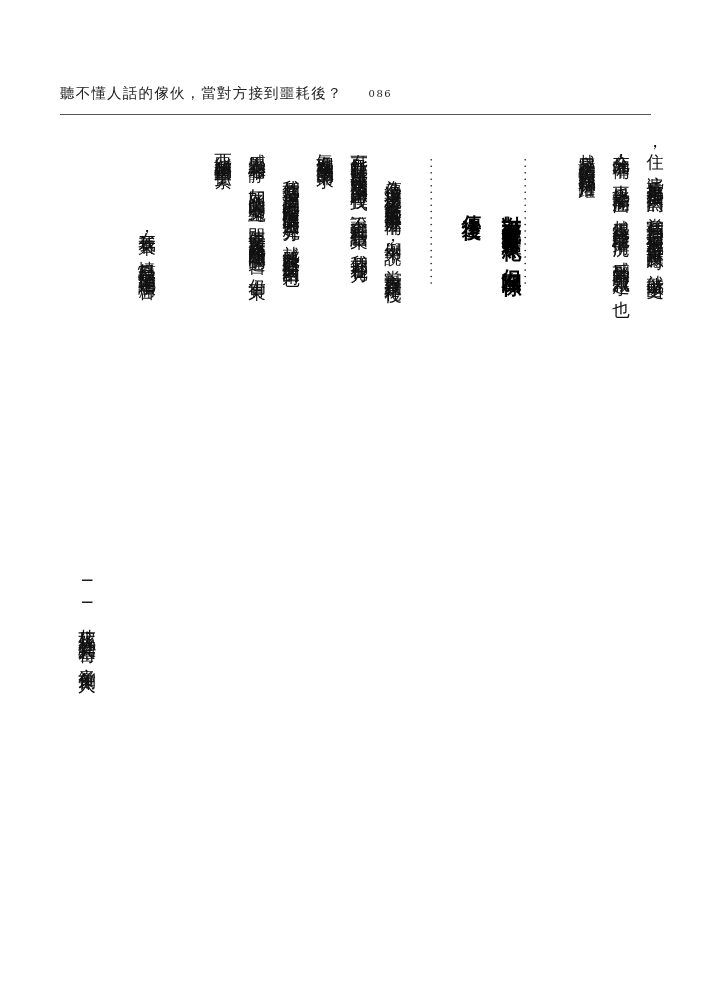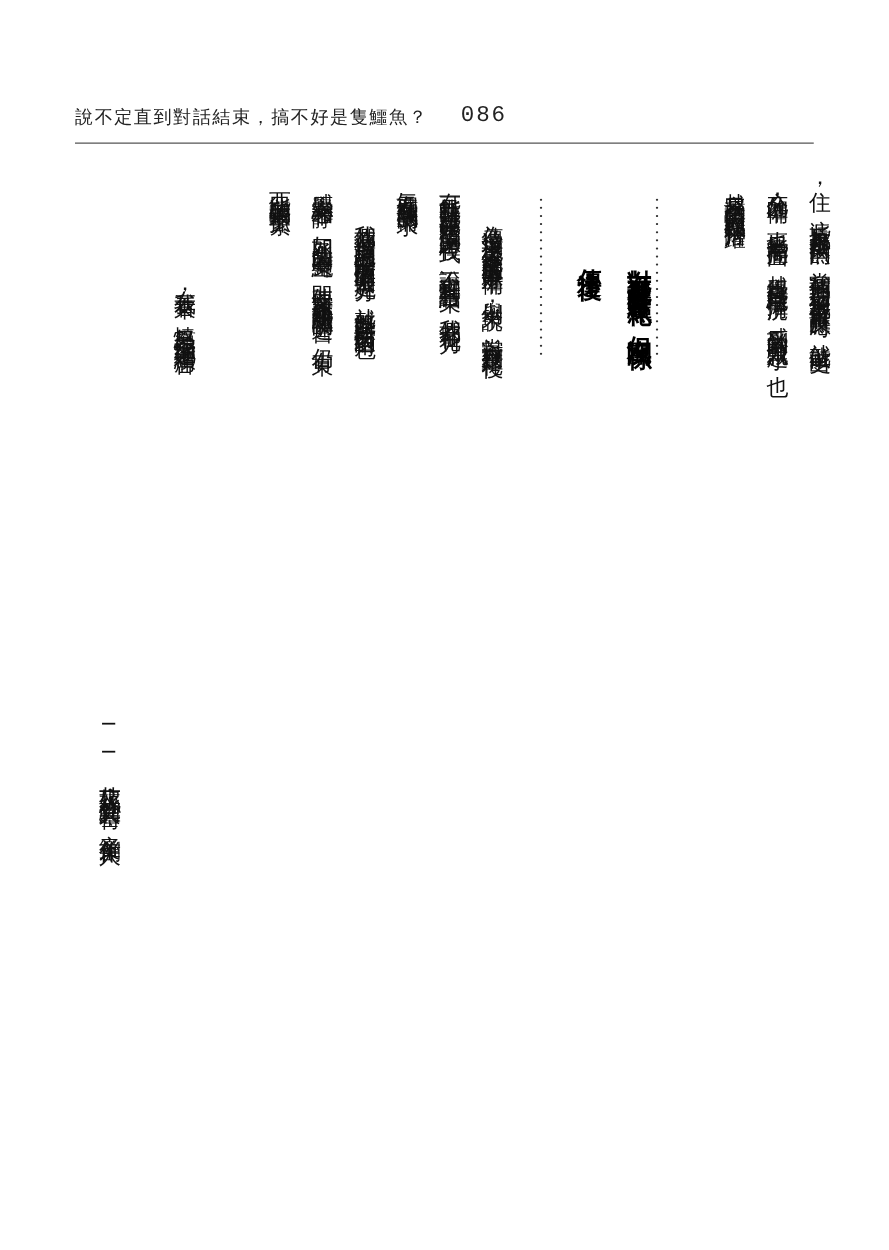--- a/index.html
+++ b/index.html
@@ -36,24 +36,23 @@
     border-bottom: 1px solid #555;
     padding-bottom: 6px;
   }
   .header-title {
     font-size: 14.5px;
     letter-spacing: 1.2px;
     color: #222;
     white-space: nowrap;
   }
   .header-page {
-    font-size: 18px;
+    font-size: 10px;
     letter-spacing: 1.5px;
     color: #222;
-    font-family: Liberation Mono, monospace;
   }
 
   
   .body-area {
     position: absolute;
     top: 140px;
     left: 52px;
     right: 48px;
     height: 800px;
     display: flex;
@@ -117,21 +116,21 @@
     font-size: 17px;
     color: #111;
   }
 </style>
 </head>
 <body>
 
 <div class="page">
 
   <div class="header">
-    <span class="header-title">說不定直到對話結束，搞不好是隻鱷魚？</span>
+    <span class="header-title">聽不懂人話的傢伙，當對方接到噩耗後？</span>
     <span class="header-page">086</span>
   </div>
 
   <div class="body-area">
 
     <div class="col">住，這些反應都是很自然的，當我們預期這三種類型都會做出反應時，就能做出更</div>
     <div class="col">充分的準備，也更能掌控局面；越覺得自己能掌握情況，感受到的壓力就越小，也</div>
     <div class="col">越容易讓自己的人類腦保持活躍。</div>
 
     <div class="spacer-col"></div>

